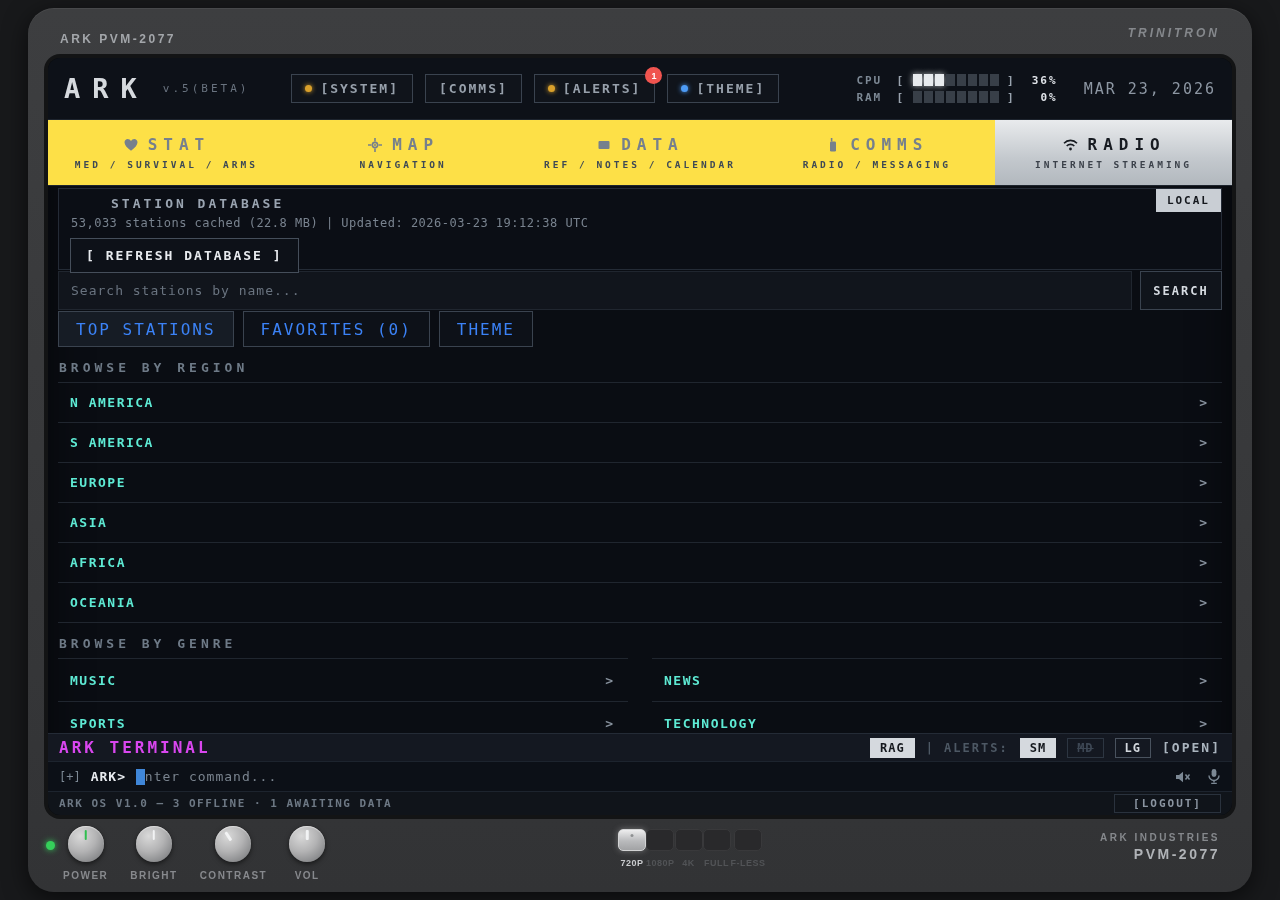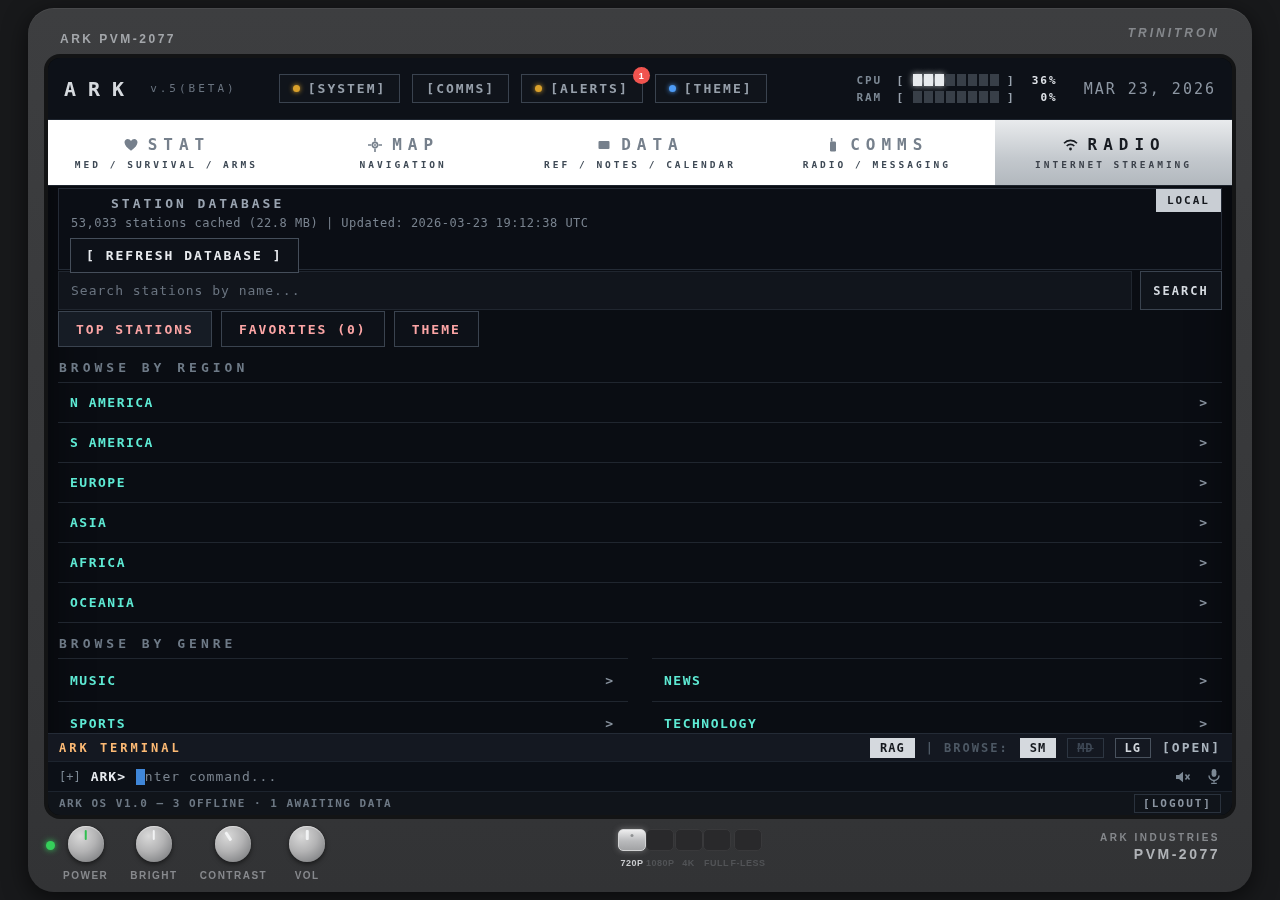--- a/index.html
+++ b/index.html
@@ -13,41 +13,41 @@
   .bezel-model { font-family:"Liberation Sans",sans-serif; font-weight:bold; font-size:12px; letter-spacing:2.5px; color:#a3a6aa;margin-top:12px; }
   .bezel-brand { font-family:"Liberation Sans",sans-serif; font-weight:bold; font-size:12px; letter-spacing:3px; color:#85888c;font-style:italic; }
 
   
   .screen { position:absolute; left:20px; top:50px; width:1184px; height:757px; background:#0a0d13;
     border-radius:12px; box-shadow:0 0 0 4px #131415, inset 0 0 40px rgba(0,0,0,.55);
     display:flex; flex-direction:column; overflow:hidden; color:#dfe3e8; }
 
   
   .hdr { height:62px; flex:0 0 62px; display:flex; align-items:center; padding:0 16px; border-bottom:1px solid #1d242e; background:#0d1118; }
-  .logo { font-size:20px; font-weight:bold; letter-spacing:12px; color:#d6dade; }
+  .logo { font-size:27px; font-weight:bold; letter-spacing:12px; color:#d6dade; }
   .version { margin-left:14px; font-size:11px; letter-spacing:3px; color:#69737f; }
   .hdr-btns { display:flex; gap:12px; margin-left:42px; }
   .hbtn { position:relative; display:flex; align-items:center; gap:8px; border:1px solid #3a434f; padding:6px 13px; background:#10141b; cursor:pointer; }
   .hbtn .lbl { font-size:13px; font-weight:bold; letter-spacing:2px; color:#97a0ab; }
   .dot { width:7px; height:7px; border-radius:50%; }
   .dot.amber { background:#d9a02b; box-shadow:0 0 5px #d9a02b; }
   .dot.blue  { background:#4d9bf5; box-shadow:0 0 5px #4d9bf5; }
   .badge { position:absolute; top:-8px; right:-8px; width:17px; height:17px; border-radius:50%; background:#f0544f; color:#fff; font-size:9px; font-weight:bold; display:flex; align-items:center; justify-content:center; font-family:"Liberation Sans",sans-serif; }
   .meters { margin-left:auto; display:flex; flex-direction:column; gap:4px; }
   .mrow { display:flex; align-items:center; gap:8px; font-size:11px; font-weight:bold; letter-spacing:2px; color:#7c8894; }
   .mrow .mlabel { width:32px; }
   .mrow .br { color:#99a3ae; }
   .segs { display:flex; gap:2px; }
   .segs i { display:block; width:9px; height:12px; background:#383f48; }
   .segs i.lit { background:#e8ebee; box-shadow:0 0 6px rgba(232,235,238,.8); }
   .mpct { width:34px; text-align:right; color:#dfe3e8; }
   .hdr-date { margin-left:26px; font-size:15px; letter-spacing:2px; color:#8d97a3; white-space:nowrap; }
 
   
-  .nav { height:66px; flex:0 0 66px; display:flex; border-bottom:1px solid #1d242e; background:#ffffff; }
+  .nav { height:66px; flex:0 0 66px; display:flex; border-bottom:1px solid #1d242e; background:#fde047; }
   .tab { flex:1; display:flex; flex-direction:column; align-items:center; justify-content:center; gap:5px; cursor:pointer; }
   .tab .t-title { display:flex; align-items:center; gap:9px; font-size:16px; font-weight:bold; letter-spacing:6px; color:#76808c; }
   .tab .t-sub { font-size:9.5px; font-weight:bold; letter-spacing:3px; color:#3e4955; }
   .tab.active { background:linear-gradient(180deg,#e9ebed 0%,#c3c8cd 60%,#b2b8be 100%); }
   .tab.active .t-title { color:#171b21; }
   .tab.active .t-sub { color:#3c424b; }
   .tab svg { display:block; }
 
   
   .content { flex:1 1 auto; overflow:hidden; padding:2px 10px 0; display:flex; flex-direction:column; }
@@ -56,54 +56,54 @@
   .db-info { margin-top:5px; font-size:12px; letter-spacing:.5px; color:#79838f; }
   .db-badge { position:absolute; top:0; right:0; background:#c9ced4; color:#15181d; font-size:11px; font-weight:bold; letter-spacing:2px; padding:5px 11px; }
   .refresh { display:inline-block; margin-top:8px; margin-left:-1px; border:1px solid #454e5a; background:#0d1118; padding:9px 15px; font-size:13px; font-weight:bold; letter-spacing:2px; color:#e8ebef; cursor:pointer; }
 
   .search-row { display:flex; margin-top:1px; height:39px; flex:0 0 39px; }
   .search-input { flex:1; background:#11151c; border:1px solid #20262f; color:#dfe3e8; font:13px "DejaVu Sans Mono",monospace; letter-spacing:1px; padding:0 12px; outline:none; }
   .search-input::placeholder { color:#69737f; }
   .search-btn { width:82px; margin-left:8px; border:1px solid #3a434f; background:#10141b; color:#d7dce2; font-size:12px; font-weight:bold; letter-spacing:2px; display:flex; align-items:center; justify-content:center; cursor:pointer; }
 
   .stabs { display:flex; gap:9px; margin-top:1px; height:36px; flex:0 0 36px; }
-  .stab { border:1px solid #3a434f; padding:0 17px; display:flex; align-items:center; font-size:13px; font-weight:bold; letter-spacing:2px; color:#fca5a5; cursor:pointer; background:#0d1118; }
+  .stab { border:1px solid #3a434f; padding:0 17px; display:flex; align-items:center; font-size:16px; font-weight:normal; letter-spacing:2px; color:#3b82f6; cursor:pointer; background:#0d1118; }
   .stab.active { background:#161c25; }
 
   .browse-label { margin:13px 0 7px 1px; font-size:13px; font-weight:bold; letter-spacing:4px; color:#6e7a87; flex:0 0 auto; }
   .rows { border-top:1px solid #20262f; }
   .row { height:40px; border-bottom:1px solid #20262f; display:flex; align-items:center; justify-content:space-between; padding:0 15px 0 12px; cursor:pointer; }
   .row-label { font-size:13px; font-weight:bold; letter-spacing:1.5px; color:#5eead4; }
   .chev { font-size:13px; font-weight:bold; color:#87919d; }
   .genre-grid { display:grid; grid-template-columns:1fr 1fr; column-gap:24px; }
   .genre-grid .row { height:43px; }
 
   
   .tbar { height:28px; flex:0 0 28px; background:#141821; border-top:1px solid #242b36; display:flex; align-items:center; padding:0 11px; }
-  .tbar-title { font-size:12px; font-weight:bold; letter-spacing:3px; color:#fdba74; }
+  .tbar-title { font-size:16px; font-weight:bold; letter-spacing:3px; color:#d946ef; }
   .tbar-right { margin-left:auto; display:flex; align-items:center; gap:11px; }
   .chip { font-size:12px; font-weight:bold; letter-spacing:1px; padding:3px 10px; cursor:pointer; }
   .chip.lit-chip { background:#d5d9de; color:#15181d; }
   .model-label { font-size:12px; font-weight:bold; letter-spacing:2px; color:#4d5864; }
   .chip.dim { border:1px solid #2d3642; color:#3d4754; text-decoration:line-through; padding:2px 9px; }
   .chip.outline { border:1px solid #49525e; color:#d2d7dd; padding:2px 9px; }
   .open-lbl { font-size:13px; font-weight:bold; letter-spacing:2px; color:#aab4be; cursor:pointer; }
 
   .tinput { height:30px; flex:0 0 30px; display:flex; align-items:center; gap:10px; padding:0 11px; border-top:1px solid #1d242e; background:#0c1017; }
   .expand { font-size:12px; color:#7c8894; cursor:pointer; }
   .prompt { font-size:13px; font-weight:bold; letter-spacing:1px; color:#e8ebef; }
   .term-field { position:relative; flex:1; height:18px; cursor:text; }
   .term-cursor { position:absolute; left:0; top:1px; width:9px; height:16px; background:#3f86d8; z-index:2; }
   .term-ph { position:absolute; left:0; top:1px; font-size:13px; letter-spacing:1px; color:#7a848f; white-space:nowrap; }
   .tio { display:flex; gap:15px; align-items:center; color:#7c8894; }
   .tio svg { cursor:pointer; display:block; }
 
   .tstatus { height:24px; flex:0 0 24px; background:#10141a; border-top:1px solid #1d242e; display:flex; align-items:center; padding:0 11px; }
   .status-text { font-size:11px; font-weight:bold; letter-spacing:1.5px; color:#6d7884; }
-  .logout { margin-left:auto; font-size:11px; font-weight:bold; letter-spacing:2px; color:#8b95a1; border:1px solid #2a323d; padding:2px 8px; cursor:pointer; }
+  .logout { margin-left:auto; font-size:11px; font-weight:bold; letter-spacing:2px; color:#8b95a1; border:1px solid #2a323d; padding:2px 18px; cursor:pointer; }
 
   
   .bezel-bottom { position:absolute; left:0; right:0; bottom:0; height:76px; }
   .knobs { position:absolute; left:18px; top:10px; display:flex; align-items:flex-start; }
   .led { width:9px; height:9px; border-radius:50%; background:#35d05a; box-shadow:0 0 6px #35d05a; margin:15px 8px 0 0; }
   .knob-wrap { display:flex; flex-direction:column; align-items:center; margin-right:22px; }
   .knob { width:36px; height:36px; border-radius:50%; cursor:pointer;
     background:radial-gradient(circle at 35% 28%, #d9d9d9 0%, #b3b3b4 45%, #8d8e90 75%, #747577 100%);
     box-shadow:0 2px 5px rgba(0,0,0,.55), inset 0 1px 1px rgba(255,255,255,.5); position:relative; }
   .knob .ptr { position:absolute; left:50%; top:4px; width:2.5px; height:10px; background:#f2f3f4; transform-origin:50% 14px; transform:translateX(-50%); border-radius:1px; }
@@ -322,21 +322,21 @@
             <span class="chev">&gt;</span>
           </div>
         </div>
       </div>
     </div>
 
     <div class="tbar">
       <span class="tbar-title">ARK TERMINAL</span>
       <div class="tbar-right">
         <span class="chip lit-chip">RAG</span>
-        <span class="model-label">| BROWSE:</span>
+        <span class="model-label">| ALERTS:</span>
         <span class="chip lit-chip">SM</span>
         <span class="chip dim">MD</span>
         <span class="chip outline">LG</span>
         <span class="open-lbl">[OPEN]</span>
       </div>
     </div>
 
     <div class="tinput">
       <span class="expand">[+]</span>
       <span class="prompt">ARK&gt;</span>

